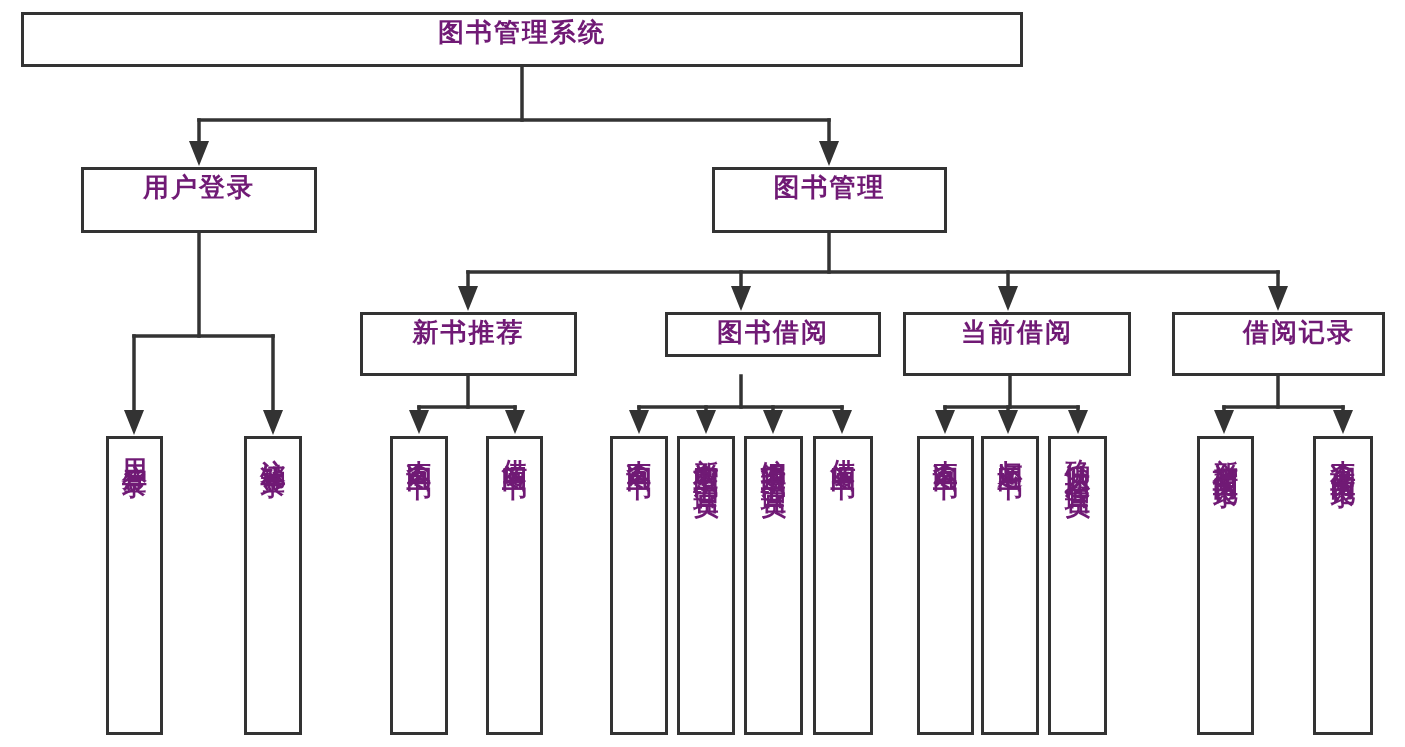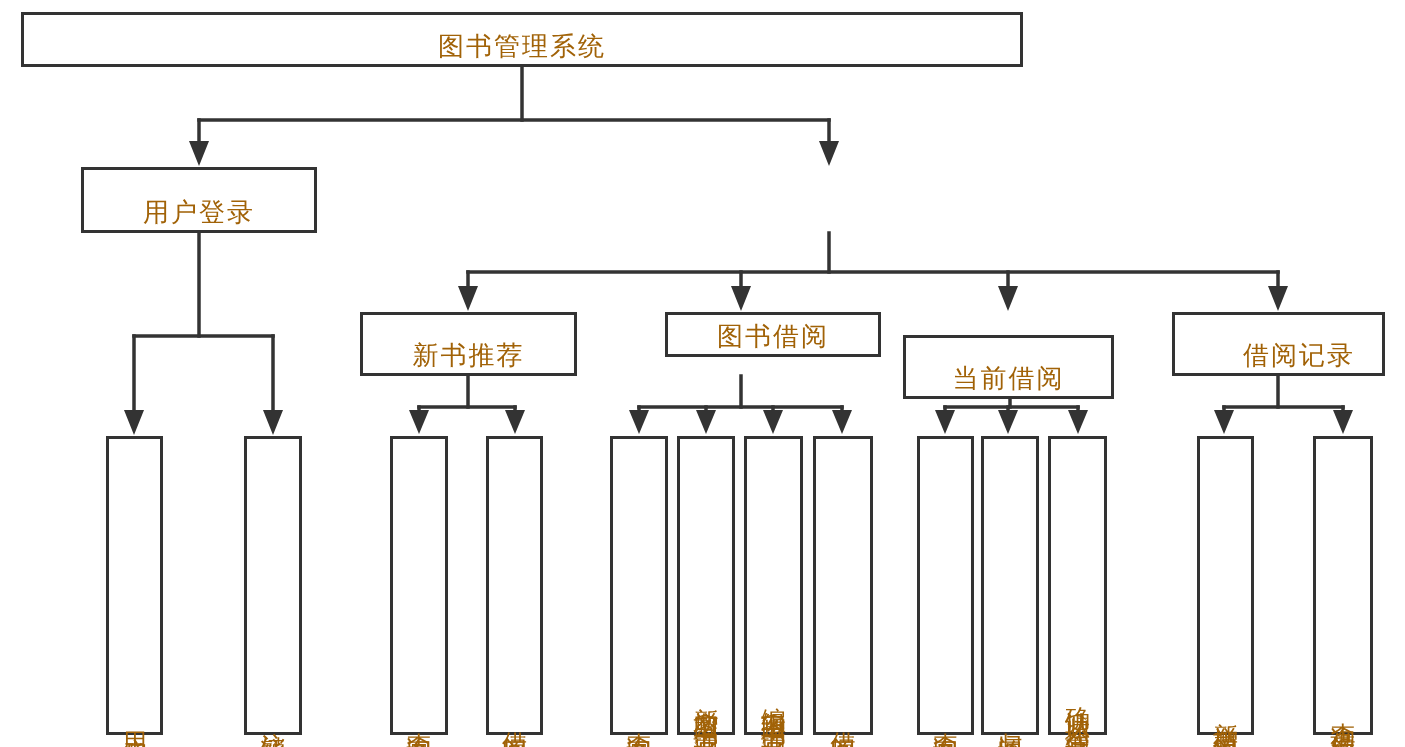--- a/index.html
+++ b/index.html
@@ -15,23 +15,24 @@
     position: absolute;
     left: 0; top: 0;
     width: 1405px; height: 747px;
   }
   .node {
     position: absolute;
     box-sizing: border-box;
     border: 3px solid #333333;
     background: #ffffff;
     display: flex;
-    align-items: flex-end;
+    align-items: flex-start;
     justify-content: center;
-    color: #a16207;
+    color: #701a75;
+    font-weight: bold;
   }
   .h-node { font-size: 26px; letter-spacing: 2px; white-space: nowrap; }
   .leaf .vtext {
     writing-mode: vertical-rl;
     text-orientation: mixed;
     font-size: 25px;
     line-height: 1;
     letter-spacing: 5px;
     white-space: nowrap;
   }
@@ -120,28 +121,31 @@
     </g>
   </svg>
 
   <div class="node h-node" style="left:21px; top:12px; width:1002px; height:55px;">
     <span>图书管理系统</span>
   </div>
 
   <div class="node h-node" style="left:81px; top:167px; width:236px; height:66px;">
     <span>用户登录</span>
   </div>
+  <div class="node h-node" style="left:712px; top:167px; width:235px; height:66px;">
+    <span>图书管理</span>
+  </div>
 
   <div class="node h-node" style="left:360px; top:312px; width:217px; height:64px;">
     <span>新书推荐</span>
   </div>
   <div class="node h-node" style="left:633px; top:312px; width:216px; height:45px;margin-left:32px;">
     <span>图书借阅</span>
   </div>
-  <div class="node h-node" style="left:903px; top:312px; width:211px; height:64px;margin-top:23px;">
+  <div class="node h-node" style="left:903px; top:312px; width:228px; height:64px;">
     <span>当前借阅</span>
   </div>
   <div class="node h-node" style="left:1172px; top:312px; width:213px; height:64px;padding-left:41px;">
     <span>借阅记录</span>
   </div>
 
   <div class="node leaf" style="left:106px; top:436px; width:57px; height:299px;">
     <span class="vtext">用户登录</span>
   </div>
   <div class="node leaf" style="left:244px; top:436px; width:58px; height:299px;">

